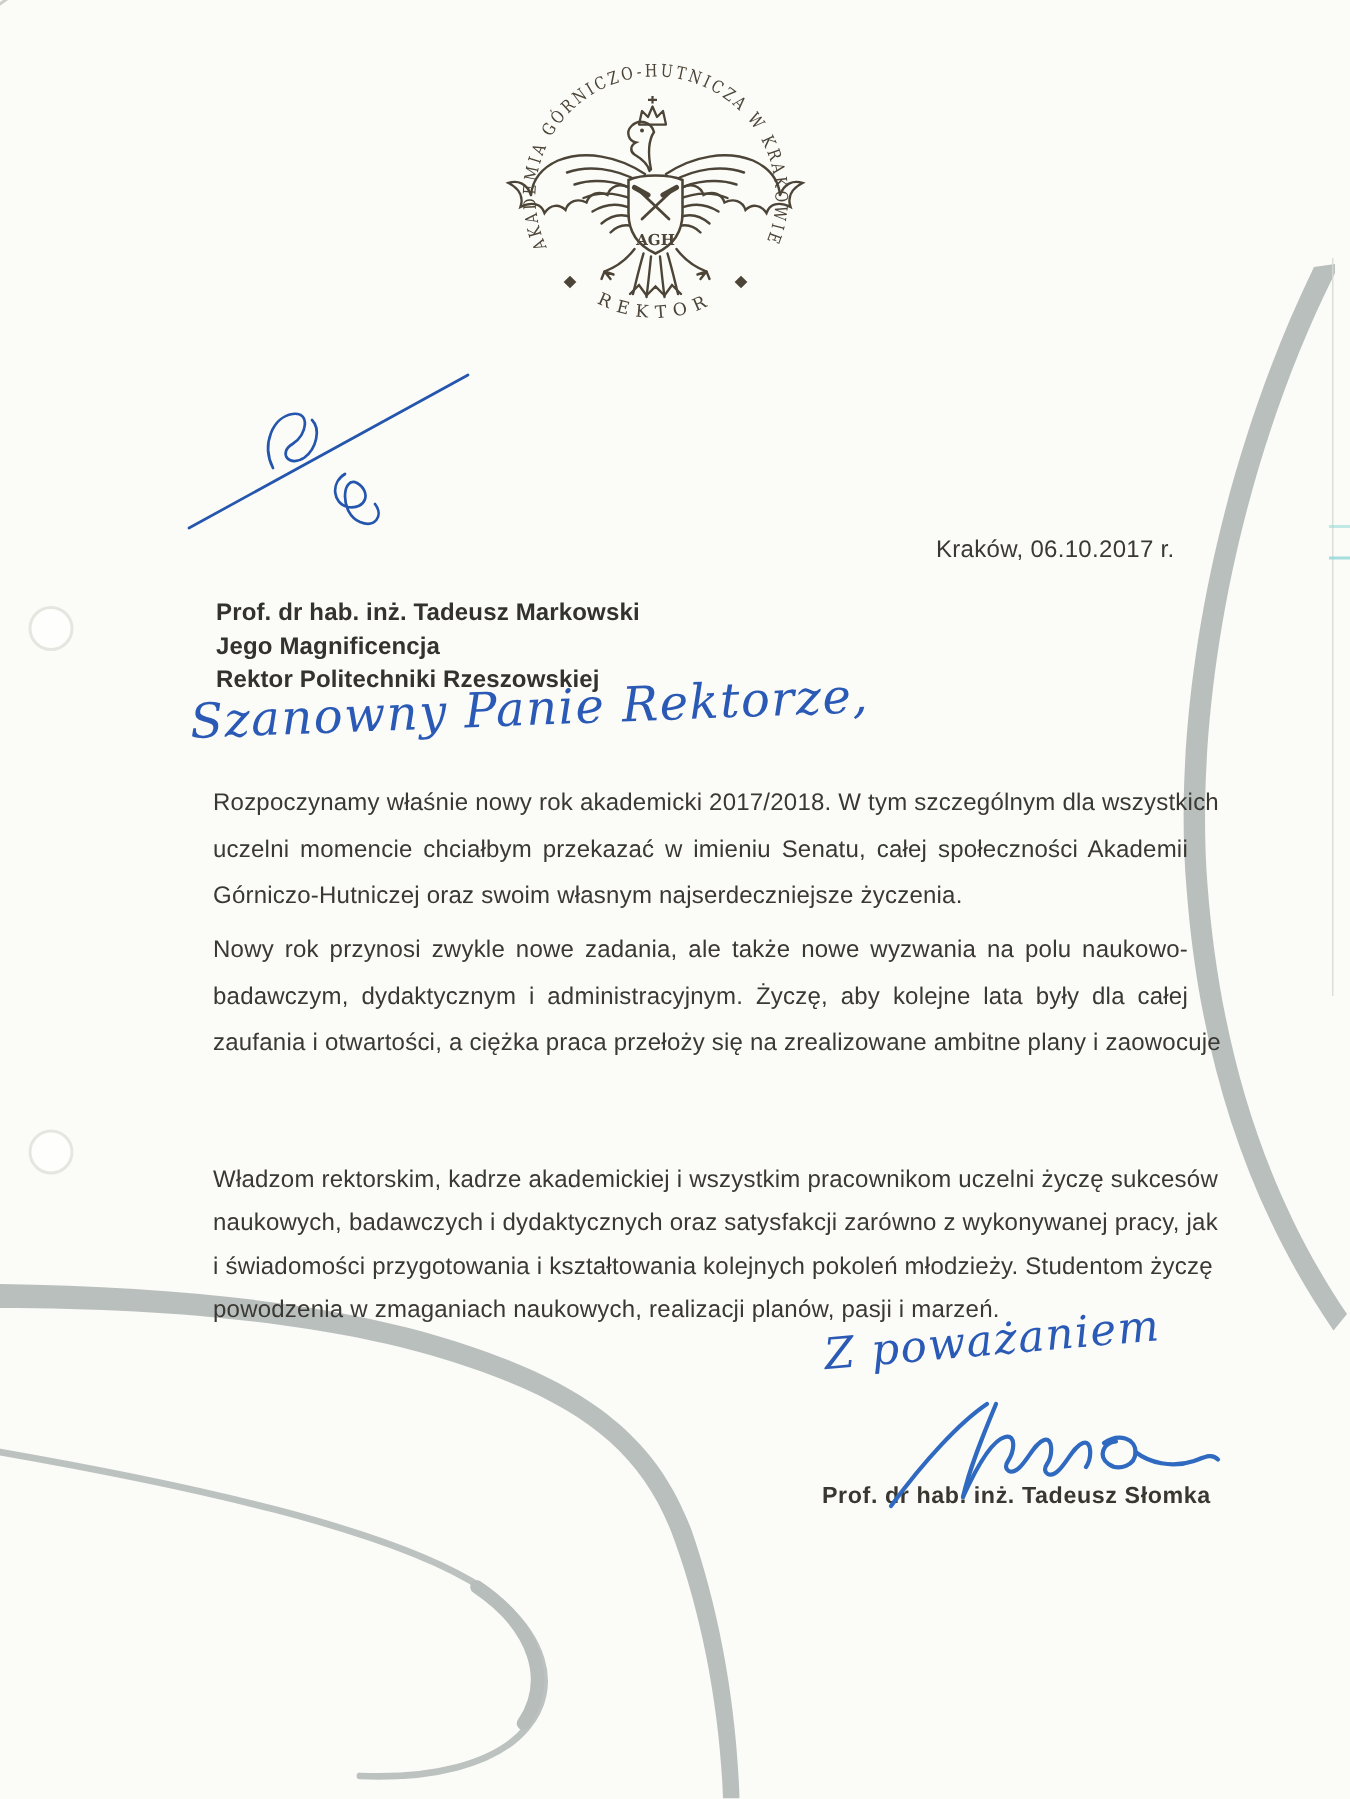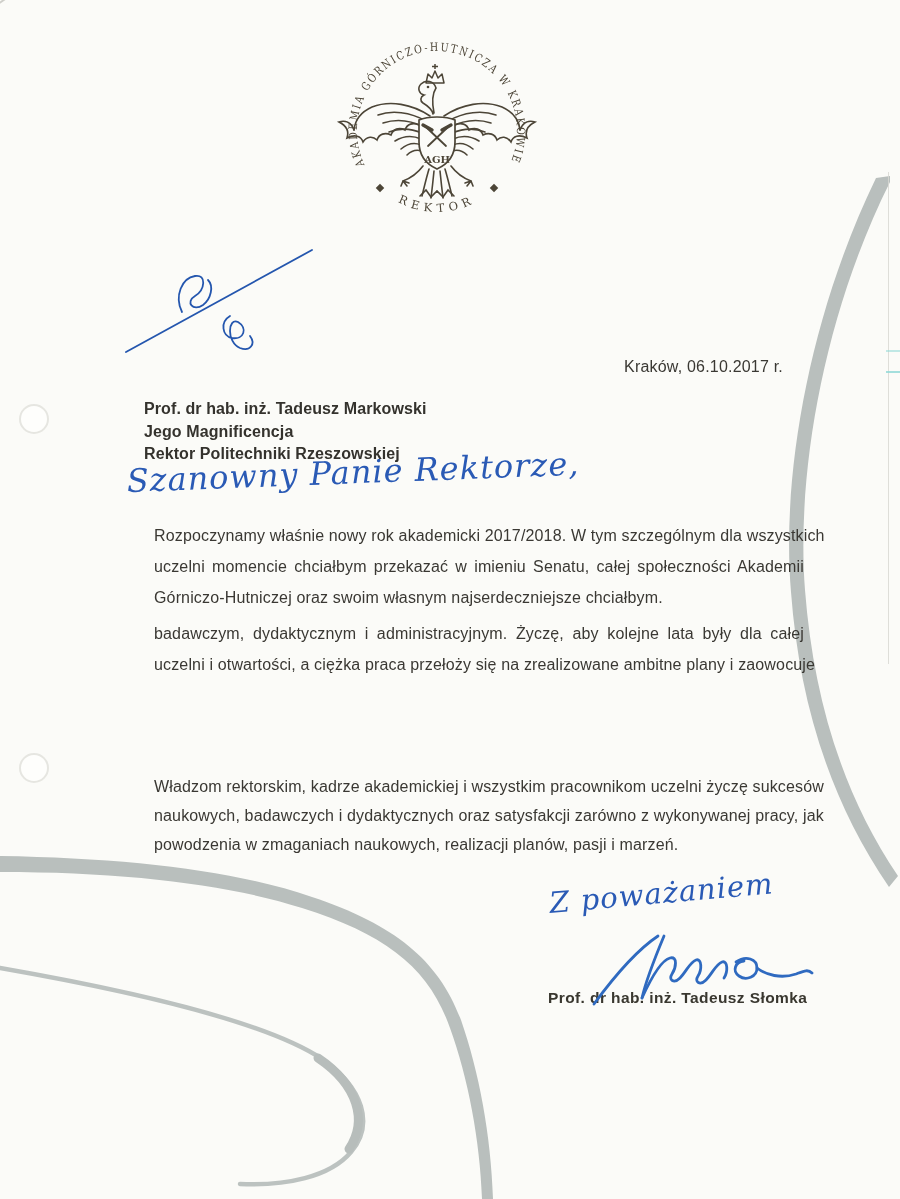--- a/index.html
+++ b/index.html
@@ -19,21 +19,21 @@
   #tick-1{left:886px;top:350px;width:14px;opacity:.55;}
   #tick-2{left:886px;top:371px;width:14px;opacity:.8;}
   #corner-mark{left:-3px;top:-4px;width:22px;height:2px;background:#cfcfca;
                transform:rotate(-35deg);z-index:2;}
 
   
   .ink{color:#3a3833;}
   #dateline{top:358px;right:117px;font-size:16px;letter-spacing:.2px;z-index:4;margin-left:40px;}
   #addressee{left:144px;top:398px;z-index:4;font-weight:bold;font-size:16px;
              line-height:22.5px;letter-spacing:.1px;color:#34322d;}
-  .para{left:154px;width:650px;z-index:4;font-size:16px;letter-spacing:.15px;color:#3a3833;}
+  .para{left:142px;width:650px;z-index:4;font-size:16px;letter-spacing:.15px;color:#3a3833;}
   #para-1{top:520px;}
   #para-2{top:618px;}
   #para-3{top:772px;}
   #para-1 .pline,#para-2 .pline{line-height:31px;}
   #para-3 .pline{line-height:29px;}
   .pline{text-align:justify;text-align-last:justify;white-space:nowrap;}
   .pline.last{text-align-last:left;}
 
   
   .handwriting{font-family:"DejaVu Serif",serif;font-style:italic;color:#2a5ab5;z-index:5;}
@@ -139,31 +139,33 @@
   <div>Prof. dr hab. inż. Tadeusz Markowski</div>
   <div>Jego Magnificencja</div>
   <div>Rektor Politechniki Rzeszowskiej</div>
 </div>
 
 <div id="salutation" class="abs handwriting">Szanowny Panie Rektorze,</div>
 
 <div id="para-1" class="abs para">
   <div class="pline">Rozpoczynamy właśnie nowy rok akademicki 2017/2018. W tym szczególnym dla wszystkich</div>
   <div class="pline">uczelni momencie chciałbym przekazać w imieniu Senatu, całej społeczności Akademii</div>
-  <div class="pline last">Górniczo-Hutniczej oraz swoim własnym najserdeczniejsze chciałbym.</div>
+  <div class="pline last">Górniczo-Hutniczej oraz swoim własnym najserdeczniejsze życzenia.</div>
 </div>
 
 <div id="para-2" class="abs para">
+  <div class="pline">Nowy rok przynosi zwykle nowe zadania, ale także nowe wyzwania na polu naukowo-</div>
   <div class="pline">badawczym, dydaktycznym i administracyjnym. Życzę, aby kolejne lata były dla całej</div>
-  <div class="pline">uczelni i otwartości, a ciężka praca przełoży się na zrealizowane ambitne plany i zaowocuje</div>
+  <div class="pline">zaufania i otwartości, a ciężka praca przełoży się na zrealizowane ambitne plany i zaowocuje</div>
 </div>
 
 <div id="para-3" class="abs para">
   <div class="pline">Władzom rektorskim, kadrze akademickiej i wszystkim pracownikom uczelni życzę sukcesów</div>
   <div class="pline">naukowych, badawczych i dydaktycznych oraz satysfakcji zarówno z wykonywanej pracy, jak</div>
+  <div class="pline">i świadomości przygotowania i kształtowania kolejnych pokoleń młodzieży. Studentom życzę</div>
   <div class="pline last">powodzenia w zmaganiach naukowych, realizacji planów, pasji i marzeń.</div>
 </div>
 
 <div id="closing" class="abs handwriting">Z poważaniem</div>
 
 <svg id="signature-svg" class="abs" width="260" height="85" viewBox="0 0 260 85">
   <g stroke="#2f6ac0" fill="none" stroke-width="2.8" stroke-linecap="round">
     <path d="M 34,82 C 56,52 80,26 98,14"></path>
     <path d="M 104,14 C 94,38 86,58 82,76"></path>
     <path d="M 82,76 C 92,54 102,38 110,36 C 118,34 116,46 112,52 C 108,58 114,62 120,56 C 126,50 130,40 136,38 C 142,36 142,48 138,54 C 134,60 140,64 146,58 C 152,52 156,42 162,40 C 168,38 168,50 164,56"></path>

